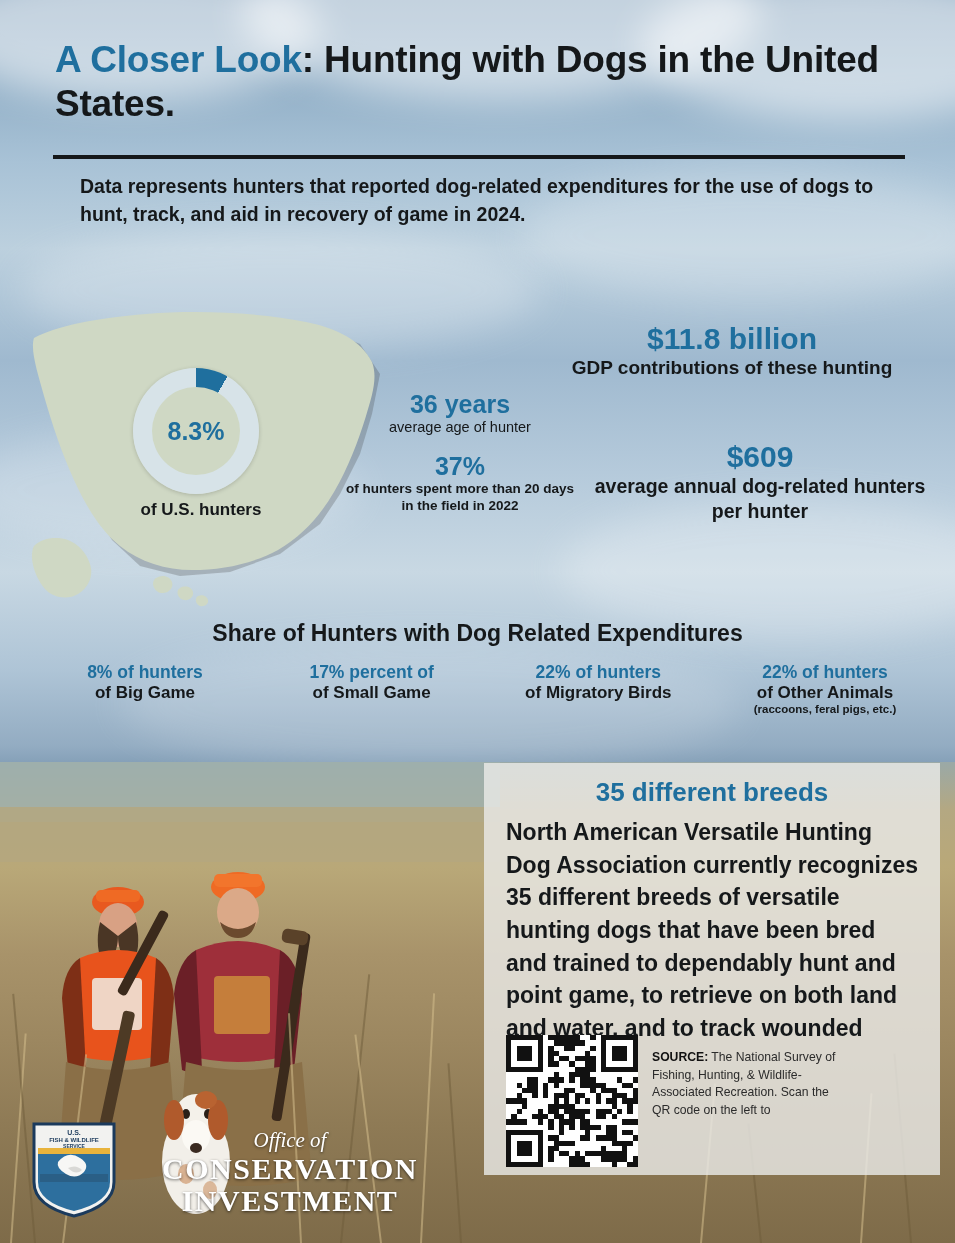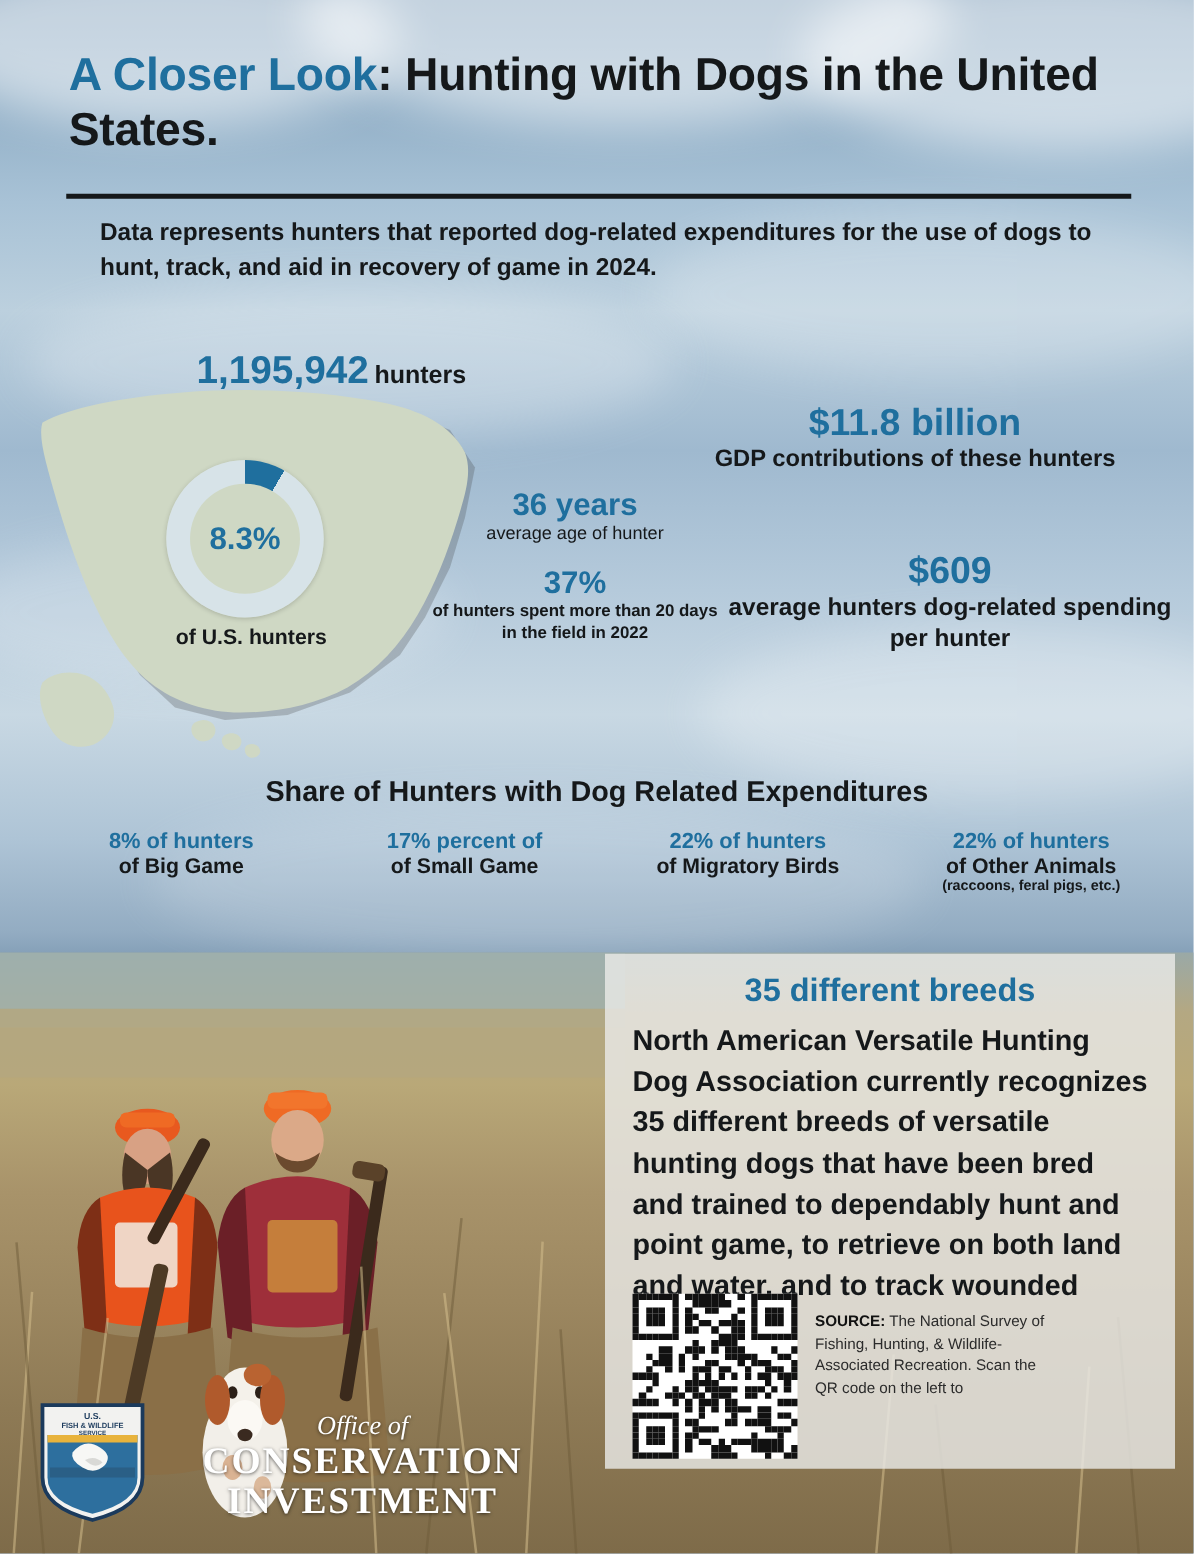--- a/index.html
+++ b/index.html
@@ -210,24 +210,20 @@
   <div class="cloud" style="left:-40px; top:430px; width:400px; height:120px; opacity:.35;"></div>
   <div class="cloud" style="left:560px; top:500px; width:460px; height:140px; opacity:.45;"></div>
   <div class="cloud" style="left:120px; top:640px; width:620px; height:130px; opacity:.3;"></div>
 
   <div id="title">
     <span class="accent">A Closer Look</span><span>: Hunting with Dogs in the United States.</span>
   </div>
   <div id="rule"></div>
   <div id="subtitle">Data represents hunters that reported dog-related expenditures for the use of dogs to hunt, track, and aid in recovery of game in 2024.</div>
 
-  <div id="hunters-stat">
-    <span class="big">1,195,942</span>
-    <span class="lbl">hunters</span>
-  </div>
 
   <div id="map-wrap">
     <svg id="map-svg" width="420" height="320" viewBox="0 0 420 320">
       <g transform="translate(4,4)" opacity="0.25">
         <path fill="#3a3a3a" d="M20,40 L60,25 L120,18 L190,14 L250,16 L300,24 L340,40 L360,70 L352,110 L340,150 L320,190 L300,220 L260,250 L210,268 L160,272 L120,262 L92,236 L70,200 L52,160 L36,120 L22,80 Z"></path>
       </g>
       <path fill="#cfd8c4" d="M18,38 C40,26 80,18 130,14 C180,10 240,12 290,22 C320,28 345,40 356,62 C362,78 356,96 350,116 C342,142 332,168 318,192 C304,216 286,236 262,250 C236,264 206,270 176,270 C150,270 124,262 104,246 C84,230 70,206 58,180 C46,154 36,124 28,96 C22,74 14,50 18,38 Z"></path>
       <path fill="#cfd8c4" d="M18,246 C26,238 40,236 52,240 C62,244 70,252 74,264 C78,276 72,288 62,294 C52,300 38,298 30,290 C20,280 12,258 18,246 Z"></path>
       <path fill="#cfd8c4" d="M140,278 c6,-4 14,-2 16,4 c2,6 -4,12 -11,11 c-7,-1 -11,-11 -5,-15 Z"></path>
       <path fill="#cfd8c4" d="M164,288 c5,-3 12,-1 13,4 c1,5 -4,9 -9,8 c-6,-1 -9,-9 -4,-12 Z"></path>
@@ -246,26 +242,26 @@
     <div class="lbl">average age of hunter</div>
   </div>
 
   <div id="days-stat">
     <div class="big">37%</div>
     <div class="lbl">of hunters spent more than 20 days in the field in 2022</div>
   </div>
 
   <div id="gdp-stat">
     <div class="big">$11.8 billion</div>
-    <div class="lbl">GDP contributions of these hunters</div>
+    <div class="lbl">GDP contributions of these hunting</div>
   </div>
 
   <div id="spend-stat">
     <div class="big">$609</div>
-    <div class="lbl">average hunters dog-related spending per hunter</div>
+    <div class="lbl">average annual dog-related hunters per hunter</div>
   </div>
 
   <div id="share-title">Share of Hunters with Dog Related Expenditures</div>
   <div id="share-row">
     <div class="share-item">
       <div class="pct">8% of hunters</div>
       <div class="nm">of Big Game</div>
       <div class="sub"></div>
     </div>
     <div class="share-item">

